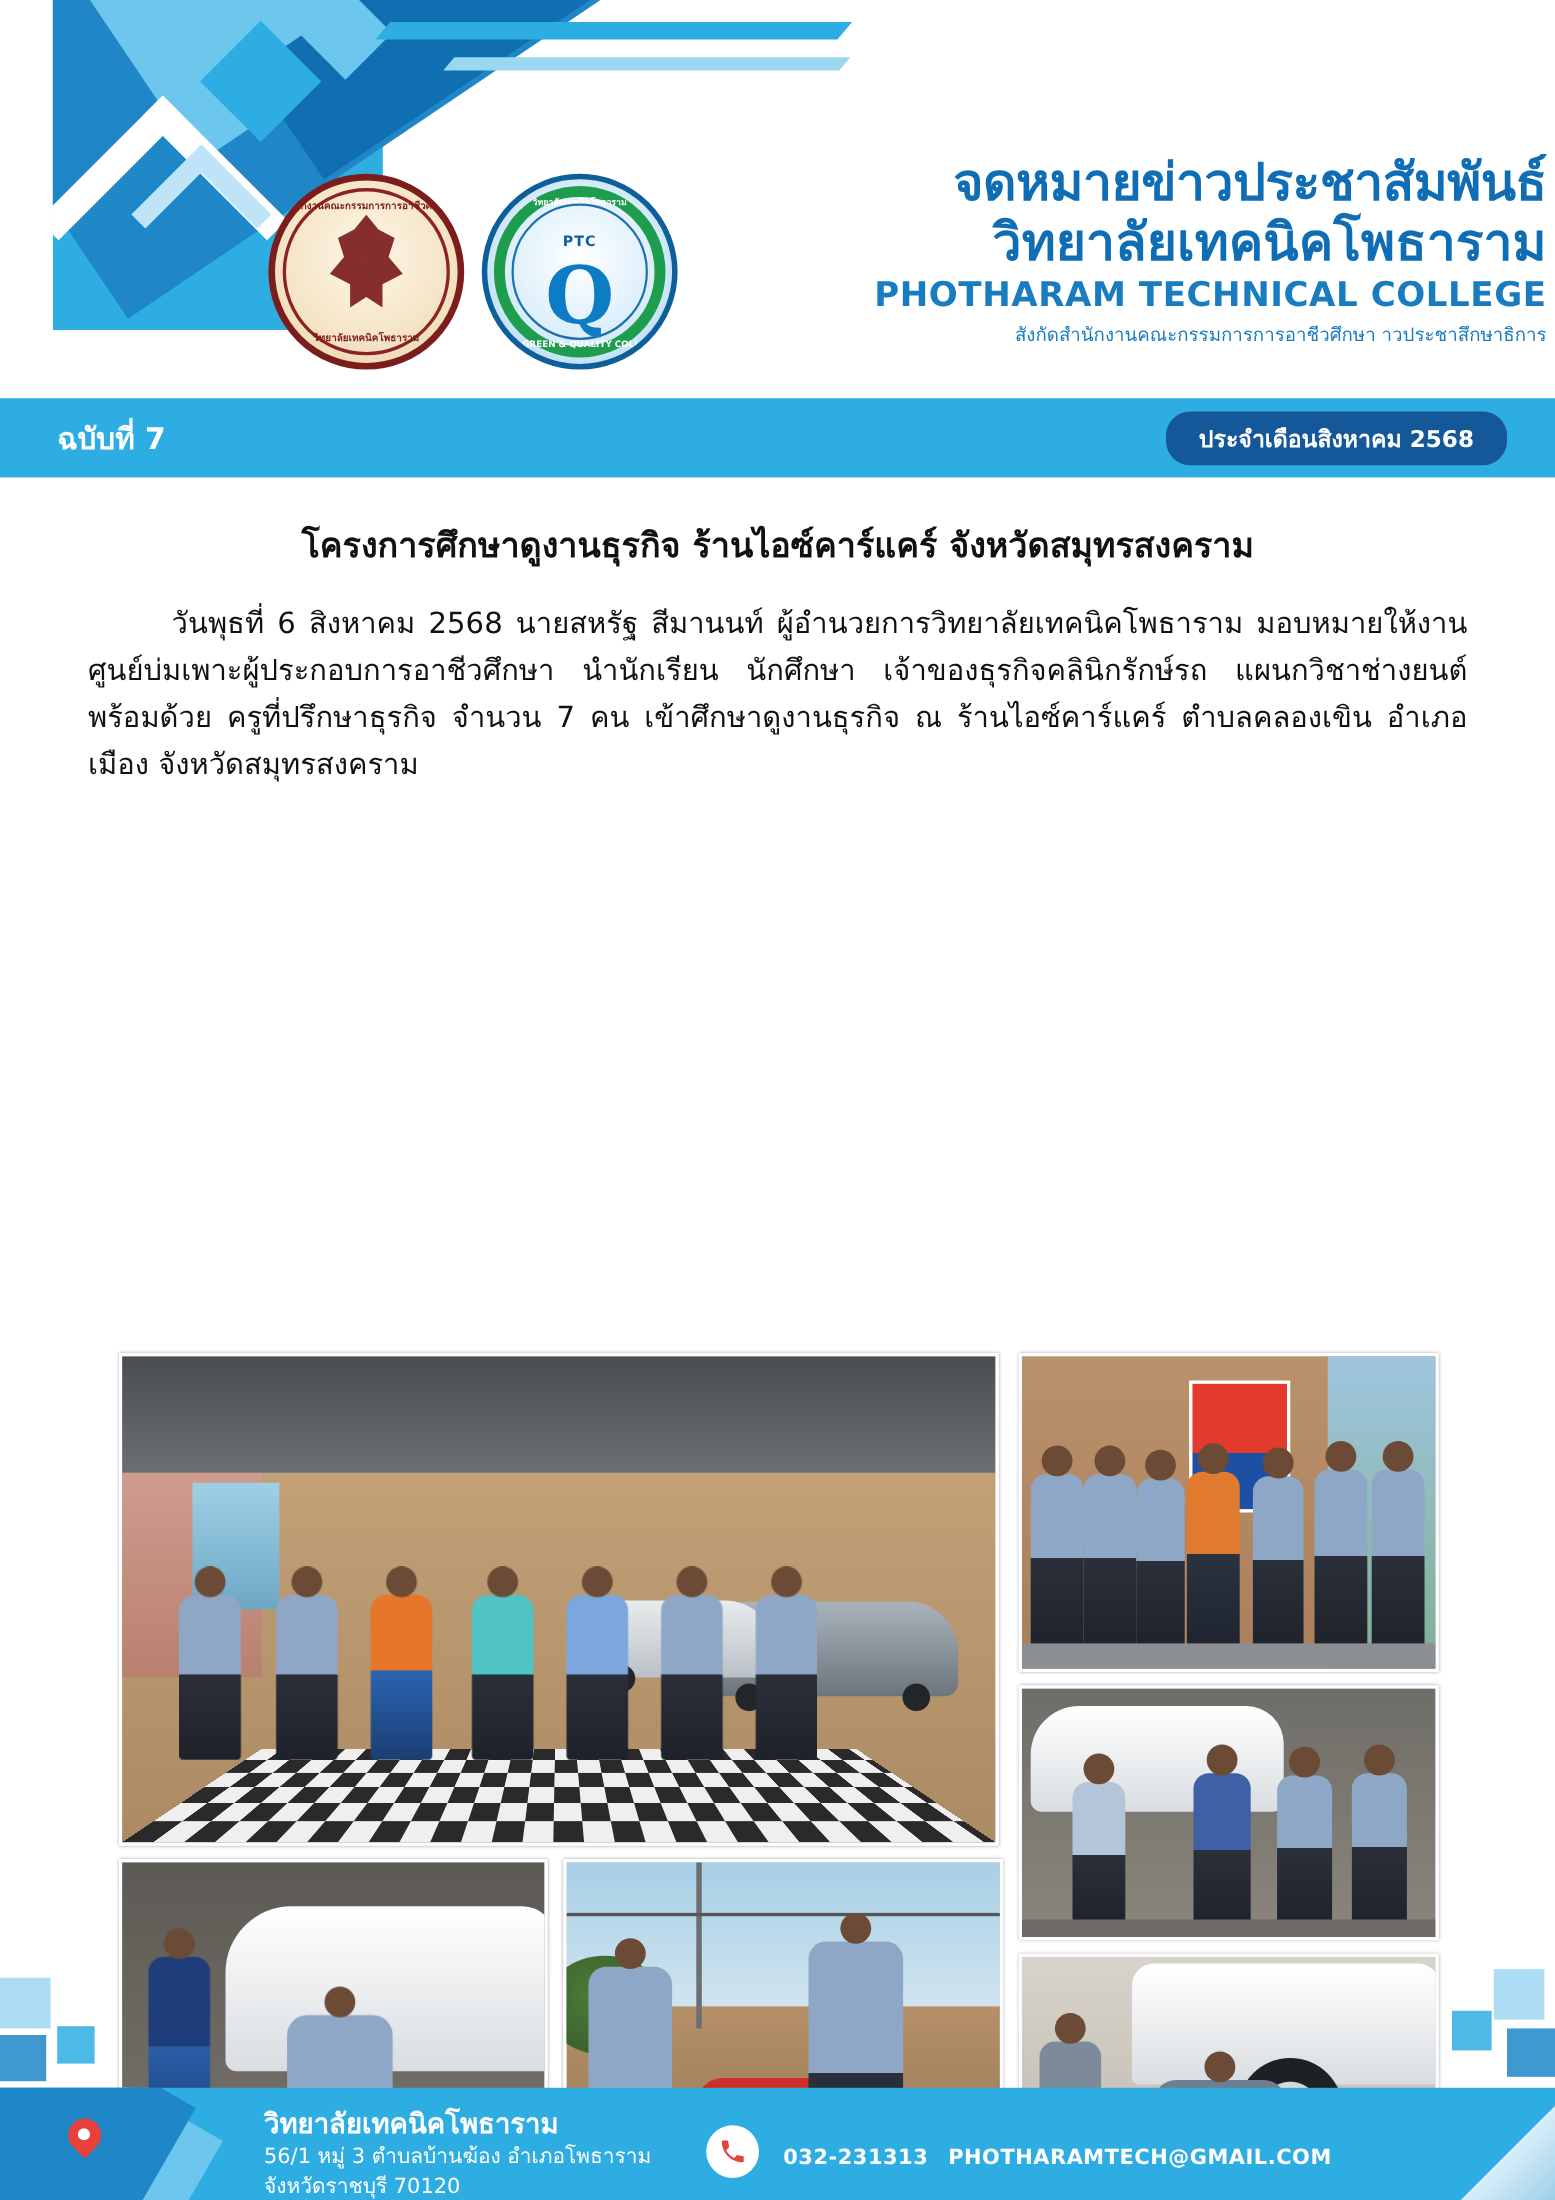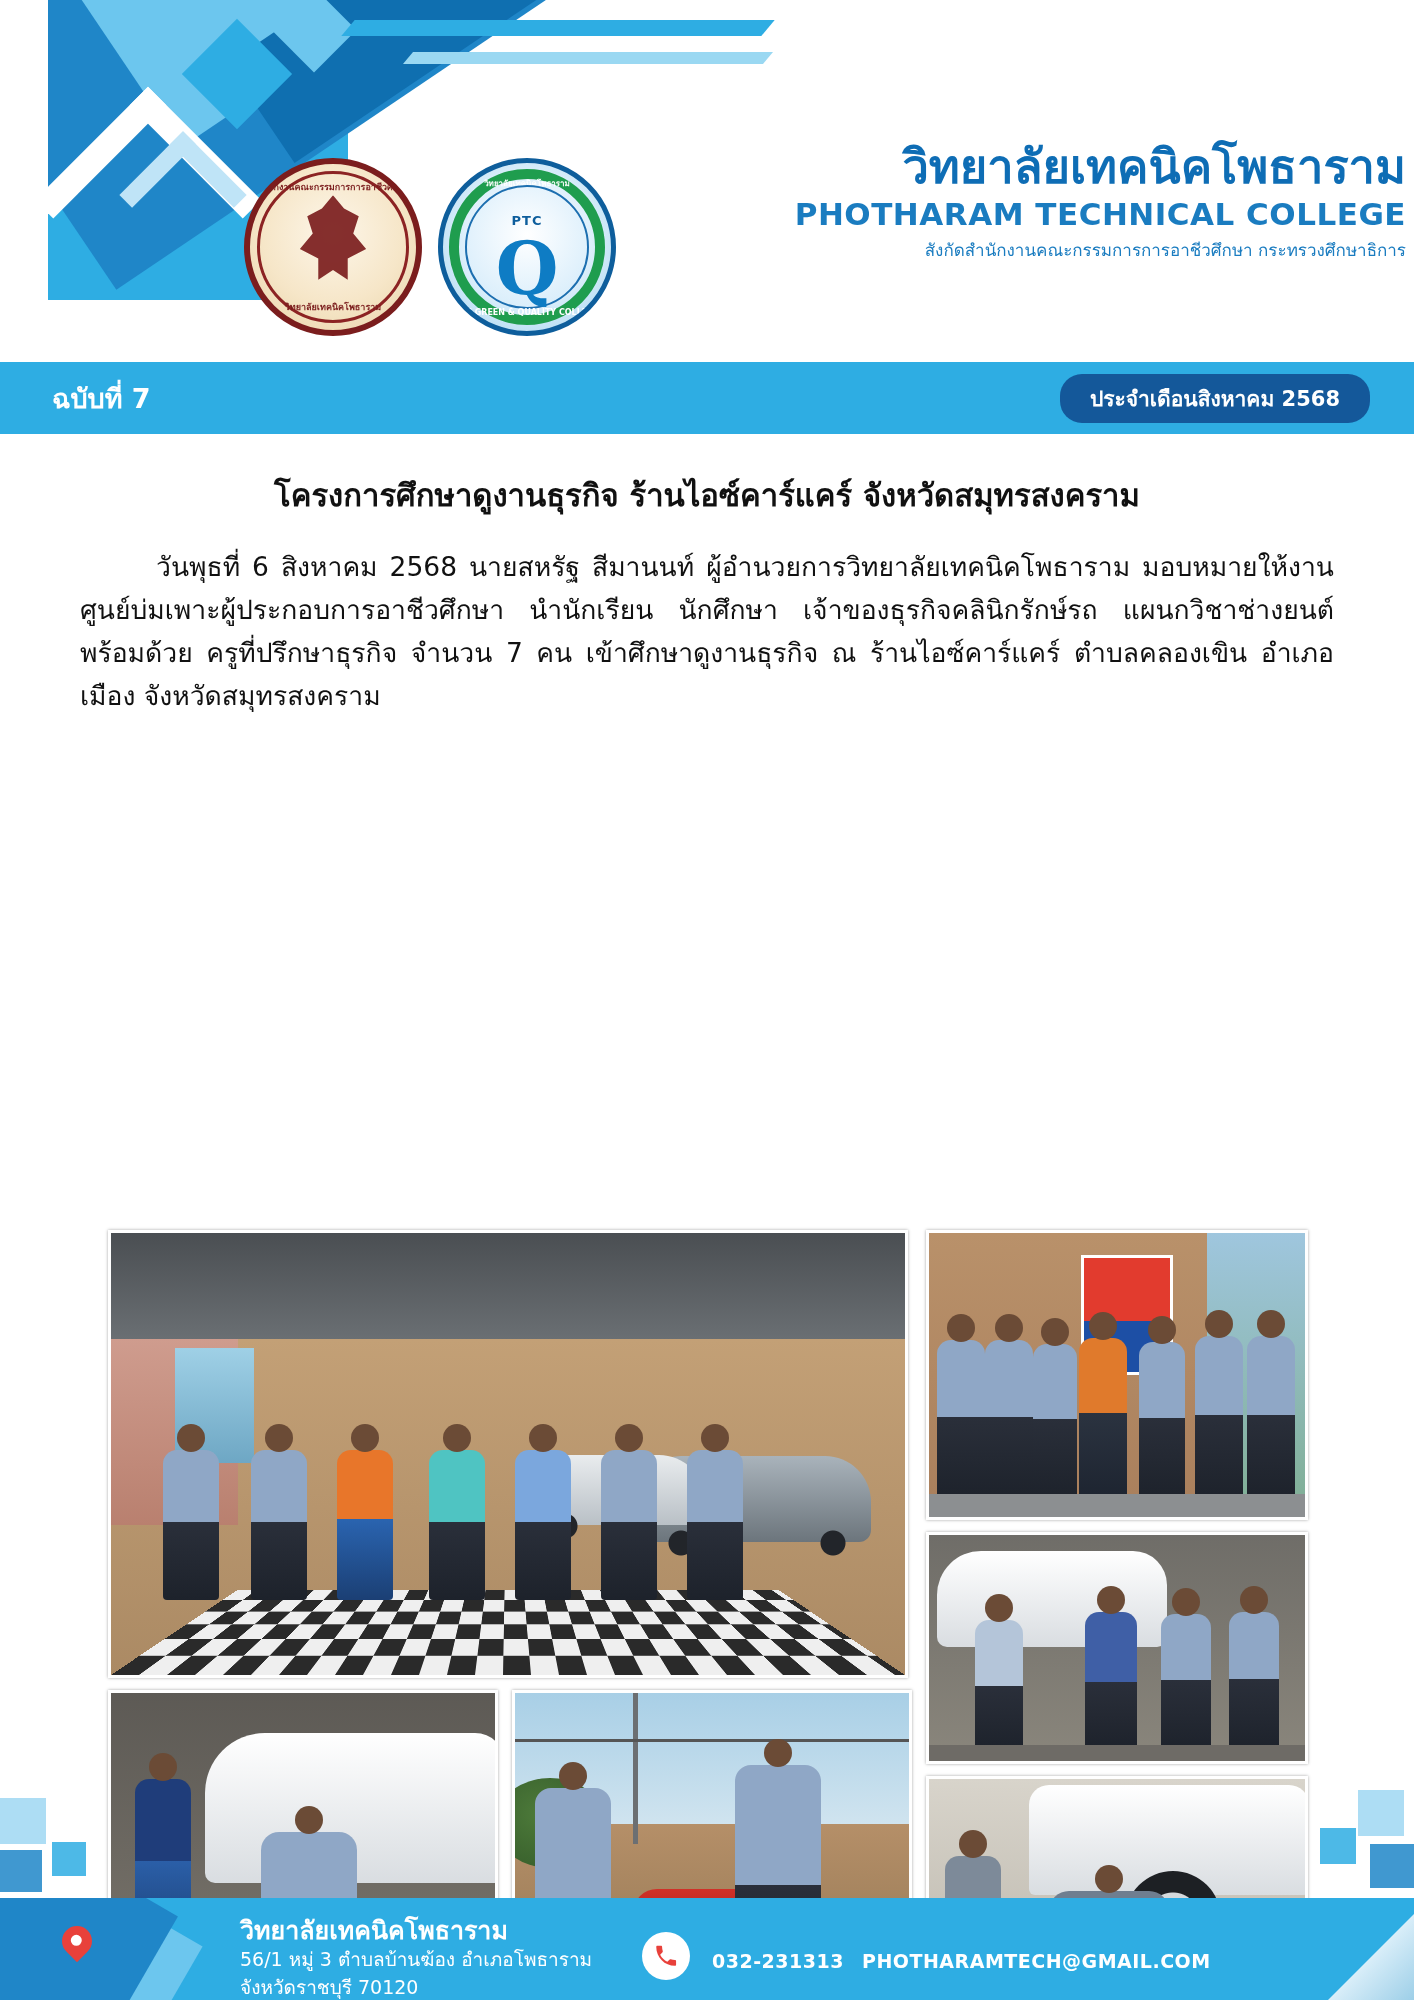--- a/index.html
+++ b/index.html
@@ -475,23 +475,24 @@
         <div class="ring-green"></div>
         <div class="toptext">วิทยาลัยเทคนิคโพธาราม</div>
         <div class="inner"></div>
         <div class="ptc-badge">PTC</div>
         <div class="bigq">Q</div>
         <div class="bottomtext">PTC GREEN &amp; QUALITY COLLEGE</div>
       </div>
     </div>
 
     <div class="hdr-titles">
+      <div class="t-line1">จดหมายข่าวประชาสัมพันธ์</div>
       <div class="t-line2">วิทยาลัยเทคนิคโพธาราม</div>
       <div class="t-line3">PHOTHARAM TECHNICAL COLLEGE</div>
-      <div class="t-line4">สังกัดสำนักงานคณะกรรมการการอาชีวศึกษา กระทรวงศึกษาธิการ</div>
+      <div class="t-line4">สังกัดสำนักงานคณะกรรมการการอาชีวศึกษา าวประชาสึกษาธิการ</div>
     </div>
   </div>
 
   <div class="issuebar">
     <div class="issue-no">ฉบับที่ 7</div>
     <div class="issue-month">ประจำเดือนสิงหาคม 2568</div>
   </div>
 
   <div class="content">
     <div class="article-title">โครงการศึกษาดูงานธุรกิจ ร้านไอซ์คาร์แคร์ จังหวัดสมุทรสงคราม</div>

